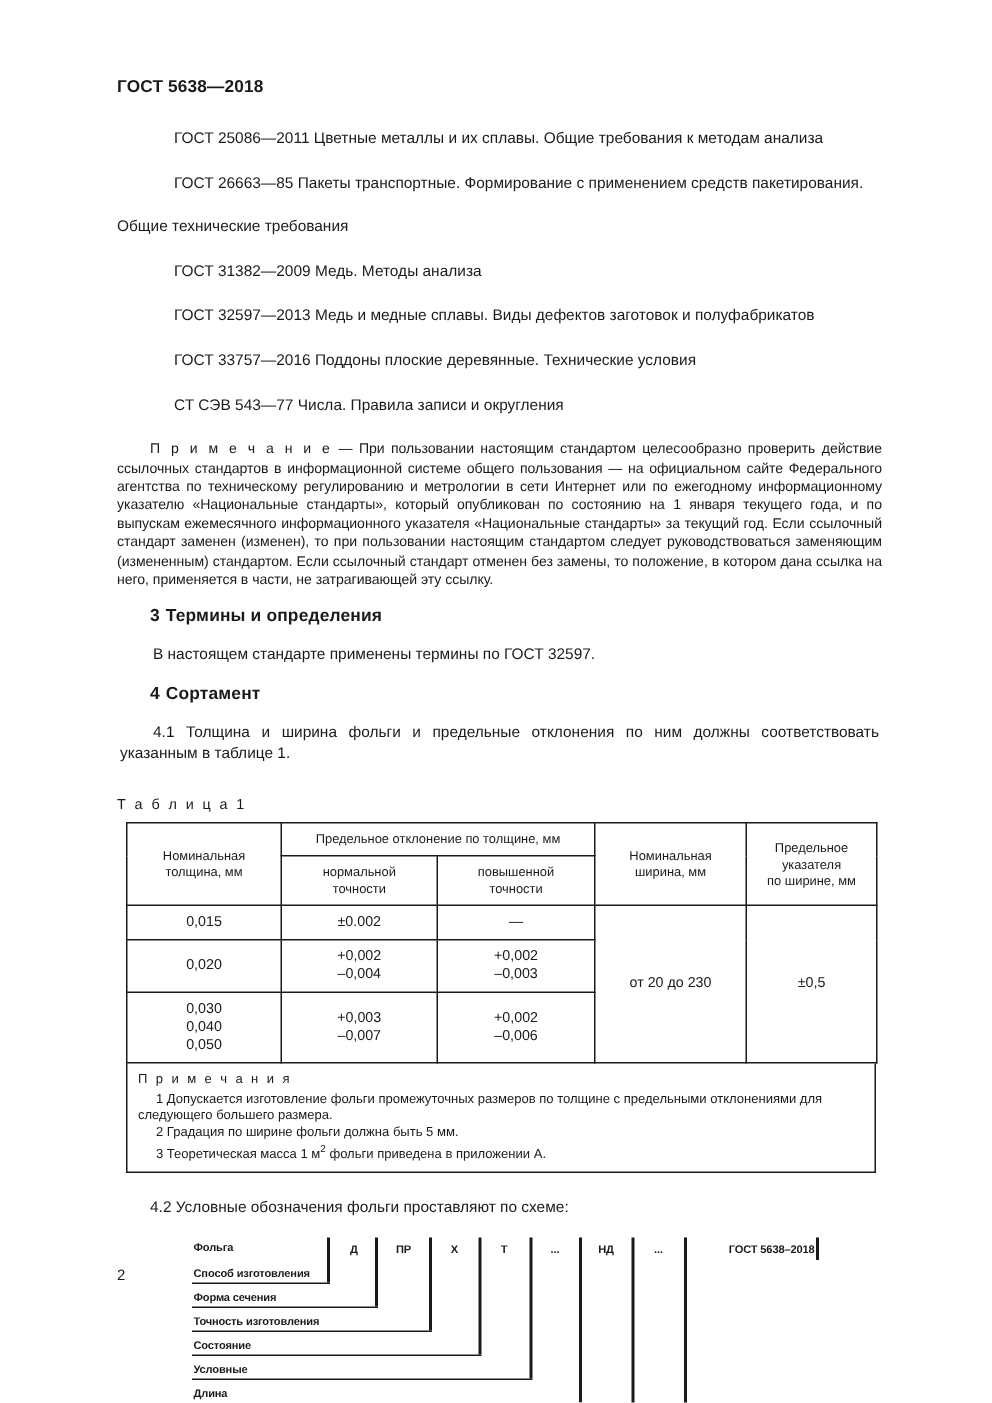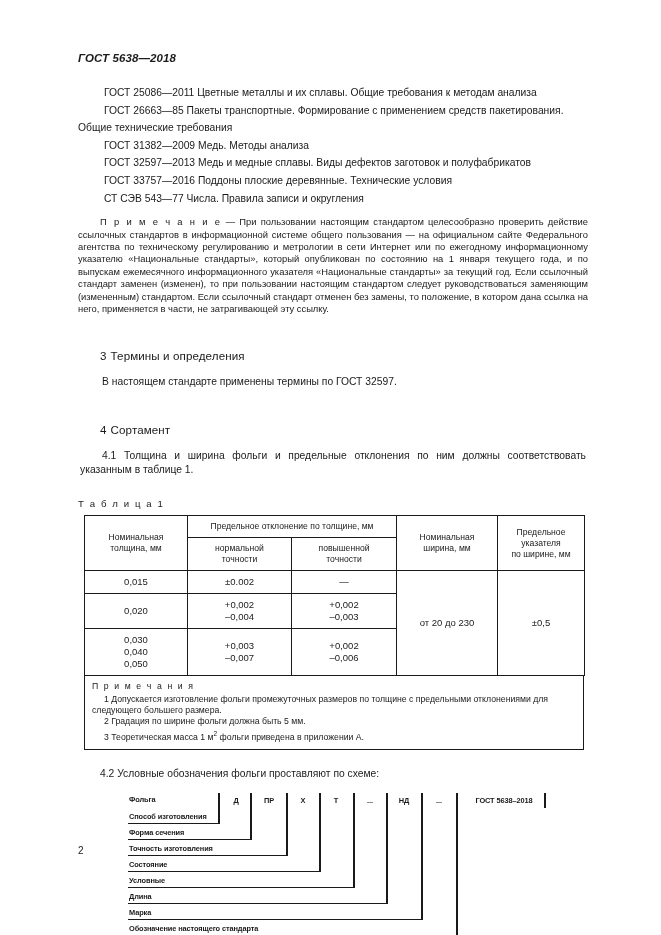--- a/index.html
+++ b/index.html
@@ -27,30 +27,29 @@
     top: 52px;
     width: 510px;
   }
 
   
   .doc-header {
     font-size: 11.5px;
     font-weight: bold;
     letter-spacing: 0.1px;
     margin-bottom: 22px;
-    font-style: italic;
   }
 
   
   .ref-list { margin: 0 0 2px 0; }
   .ref-item {
     font-size: 10.3px;
     line-height: 13.6px;
     text-indent: 22px;
-    margin: 4px;
+    margin: 16px;
     white-space: nowrap;
   }
   .ref-cont {
     font-size: 10.3px;
     line-height: 13.6px;
     text-indent: 0;
     margin: 0;
   }
 
   
@@ -62,22 +61,22 @@
     text-indent: 22px;
     letter-spacing: -0.02px;
   }
   .note-label {
     letter-spacing: 1.5px;
   }
 
   
   h2.sec {
     font-size: 11.6px;
-    font-weight: normal;
-    margin: 34px 0 13px 22px;
+    font-weight: bold;
+    margin: 12px 0 13px 22px;
     letter-spacing: 0.1px;
   }
   h2.sec .num { margin-right: 4px; }
 
   p.body-text {
     font-size: 10.3px;
     line-height: 13.6px;
     margin: 2px;
     text-indent: 22px;
     text-align: justify;
@@ -308,21 +307,21 @@
 
       <div class="lbl" style="left:1px; top:2px;">Фольга</div>
 
       <div class="tok" style="left:96px; width:24px;">Д</div>
       <div class="tok" style="left:127px; width:28px;">ПР</div>
       <div class="tok" style="left:163px; width:24px;">Х</div>
       <div class="tok" style="left:196px; width:24px;">Т</div>
       <div class="tok" style="left:230px; width:24px;">...</div>
       <div class="tok" style="left:263px; width:26px;">НД</div>
       <div class="tok" style="left:298px; width:26px;">...</div>
-      <div class="tok" style="left:333px; width:82px; text-align:center; padding-left:4px;">ГОСТ 5638–2018</div>
+      <div class="tok" style="left:333px; width:82px; text-align:right; padding-left:4px;">ГОСТ 5638–2018</div>
 
       <div class="vbar" style="left:90px; top:0px; height:15px;"></div>
       <div class="vbar" style="left:122px; top:0px; height:15px;"></div>
       <div class="vbar" style="left:158px; top:0px; height:15px;"></div>
       <div class="vbar" style="left:191px; top:0px; height:15px;"></div>
       <div class="vbar" style="left:225px; top:0px; height:15px;"></div>
       <div class="vbar" style="left:258px; top:0px; height:15px;"></div>
       <div class="vbar" style="left:293px; top:0px; height:15px;"></div>
       <div class="vbar" style="left:328px; top:0px; height:15px;"></div>
       <div class="vbar" style="left:416px; top:0px; height:15px;"></div>

